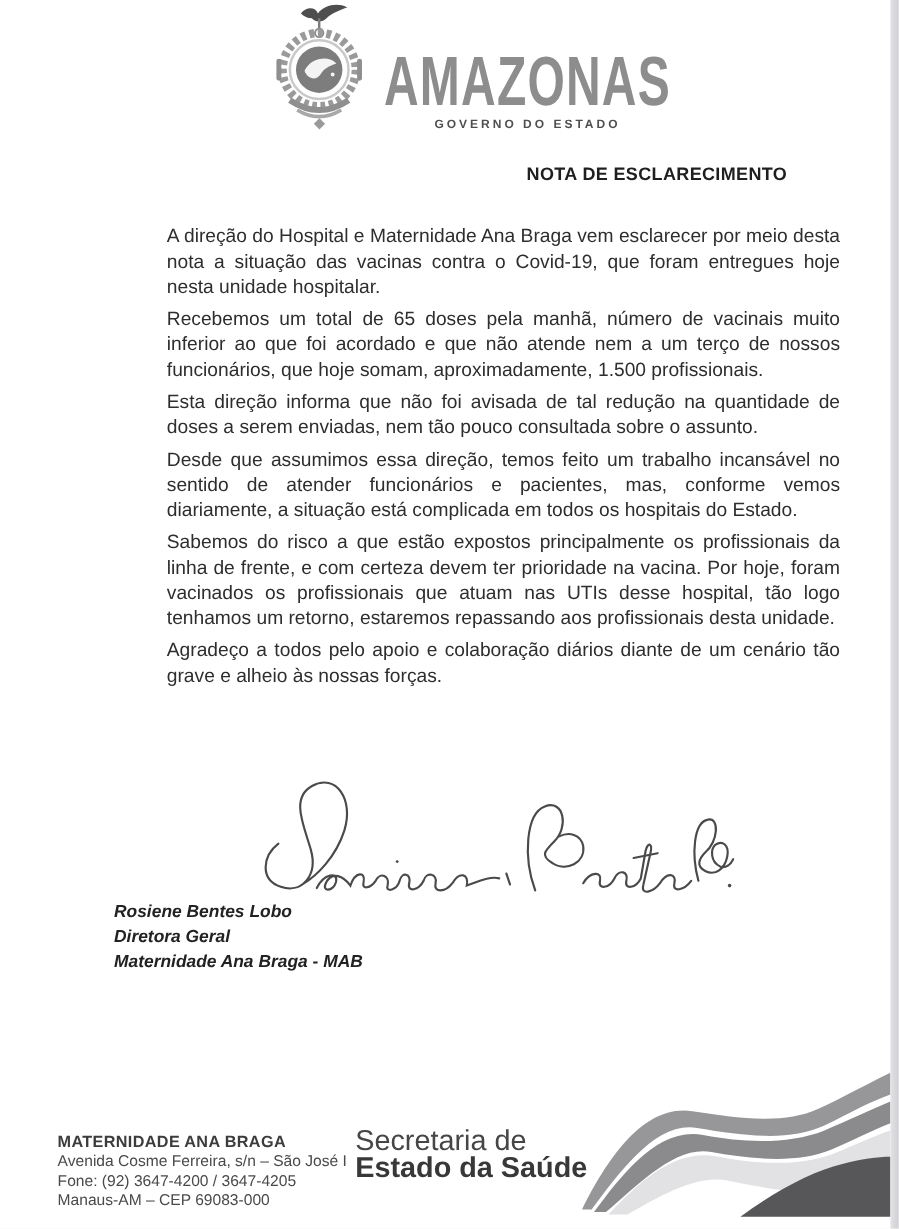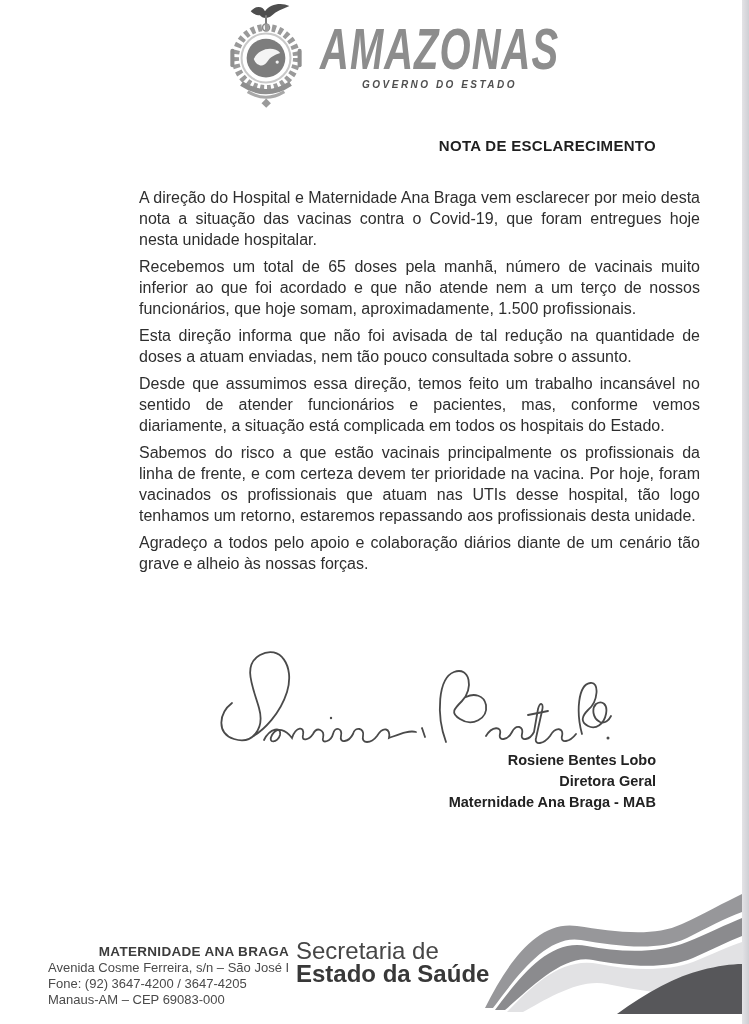--- a/index.html
+++ b/index.html
@@ -15,21 +15,21 @@
     margin:0 auto;
   }
   
   .scan-strip{
     position:absolute;right:0;top:0;bottom:0;width:7px;
     background:linear-gradient(to right,#e3e3e6,#cfcfd4);
   }
   
   .letterhead{
     position:absolute;top:2px;left:222px;
-    display:flex;align-items:flex-start;font-style:italic;
+    display:flex;align-items:flex-end;
   }
   .crest{width:88px;height:108px;flex:0 0 auto;}
   .wordmark{margin-left:10px;padding-top:18px;}
   .state-name{
     display:inline-block;
     font-size:40px;font-weight:bold;letter-spacing:1px;
     color:#8d8d8d;line-height:40px;
     transform:scaleY(1.45);transform-origin:top left;
     white-space:nowrap;
   }
@@ -52,32 +52,32 @@
     text-align:justify;
     font-size:16px;line-height:21px;
     color:#2e2e2e;
   }
   
   .signature-svg{
     position:absolute;left:212px;top:645px;width:400px;height:118px;
   }
   .signer-block{
     position:absolute;top:750px;left:95px;width:561px;
-    text-align:right;color:#222;
+    text-align:left;color:#222;font-style:italic;
   }
   .signer-block div{
     font-size:14.5px;font-weight:bold;line-height:21px;
   }
   
   .footer-address{
     position:absolute;left:48px;top:944px;
     color:#4a4a4a;font-size:13px;line-height:16px;
   }
   .footer-address .org{
-    font-weight:bold;font-size:13.5px;color:#3c3c3c;letter-spacing:.3px;text-align:right;
+    font-weight:bold;font-size:13.5px;color:#3c3c3c;letter-spacing:.3px;
   }
   .footer-secretariat{
     position:absolute;left:296px;top:939px;
     font-size:24px;line-height:23px;color:#464646;
   }
   .footer-secretariat .l2{font-weight:bold;color:#383838;}
   .waves{
     position:absolute;right:7px;bottom:8px;width:265px;height:130px;
   }
 </style>
@@ -115,23 +115,23 @@
       <span class="state-name">AMAZONAS</span>
       <div class="state-sub">GOVERNO DO ESTADO</div>
     </div>
   </div>
 
   <div class="doc-title">NOTA DE ESCLARECIMENTO</div>
 
   <div class="doc-body">
     <p>A direção do Hospital e Maternidade Ana Braga vem esclarecer por meio desta nota a situação das vacinas contra o Covid-19, que foram entregues hoje nesta unidade hospitalar.</p>
     <p>Recebemos um total de 65 doses pela manhã, número de vacinais muito inferior ao que foi acordado e que não atende nem a um terço de nossos funcionários, que hoje somam, aproximadamente, 1.500 profissionais.</p>
-    <p>Esta direção informa que não foi avisada de tal redução na quantidade de doses a atuam enviadas, nem tão pouco consultada sobre o assunto.</p>
+    <p>Esta direção informa que não foi avisada de tal redução na quantidade de doses a serem enviadas, nem tão pouco consultada sobre o assunto.</p>
     <p>Desde que assumimos essa direção, temos feito um trabalho incansável no sentido de atender funcionários e pacientes, mas, conforme vemos diariamente, a situação está complicada em todos os hospitais do Estado.</p>
-    <p>Sabemos do risco a que estão vacinais principalmente os profissionais da linha de frente, e com certeza devem ter prioridade na vacina. Por hoje, foram vacinados os profissionais que atuam nas UTIs desse hospital, tão logo tenhamos um retorno, estaremos repassando aos profissionais desta unidade.</p>
+    <p>Sabemos do risco a que estão expostos principalmente os profissionais da linha de frente, e com certeza devem ter prioridade na vacina. Por hoje, foram vacinados os profissionais que atuam nas UTIs desse hospital, tão logo tenhamos um retorno, estaremos repassando aos profissionais desta unidade.</p>
     <p>Agradeço a todos pelo apoio e colaboração diários diante de um cenário tão grave e alheio às nossas forças.</p>
   </div>
 
   <svg class="signature-svg" viewBox="0 0 400 118" fill="none" stroke="#4a4a4a" stroke-width="1.8" stroke-linecap="round">
 
     <path d="M20,58 C7,68 4,88 22,94 C40,100 53,84 47,63 C41,42 30,20 48,10 C68,-1 83,21 75,47 C68,69 52,85 40,92"></path>
 
     <path d="M52,95 C58,83 70,81 68,90 C66,98 55,99 60,90 C65,81 74,85 80,93 C84,81 93,81 91,90 C89,97 97,95 101,89 C105,81 113,85 111,93 C109,99 119,97 121,89 C123,81 131,83 129,91 C127,99 137,97 141,89 C143,81 153,83 151,91 C149,99 159,99 165,91 C171,81 179,83 177,93 C188,89 197,85 204,87"></path>
     <circle cx="119" cy="73" r="1.2" fill="#4a4a4a" stroke="none"></circle>
     <path d="M210,83 L213,92"></path>

